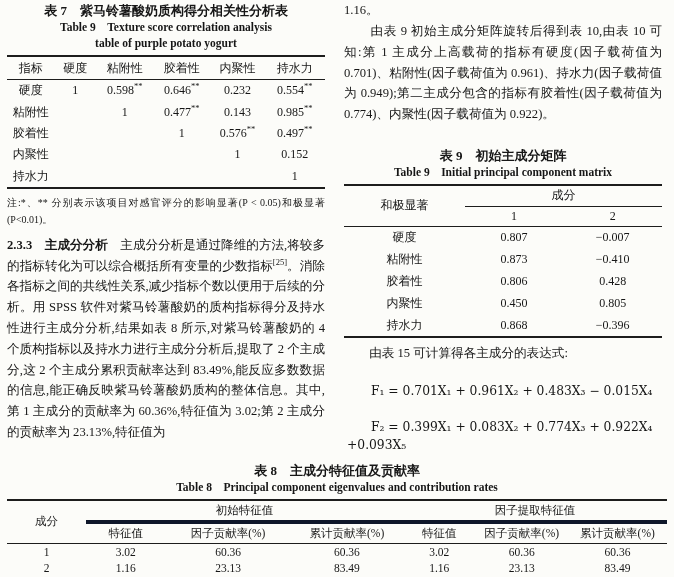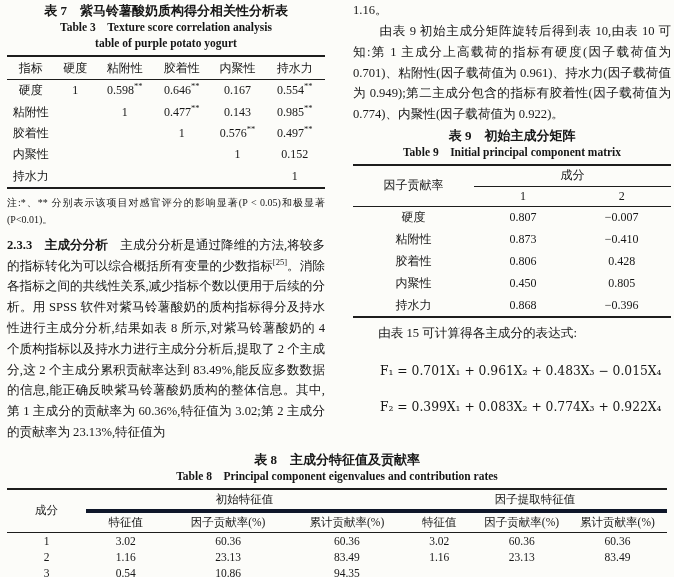--- a/index.html
+++ b/index.html
@@ -2,24 +2,24 @@
 <html><head>
 <meta charset="utf-8">
 <style>
   html, body { margin:0; padding:0; }
   body {
     width:674px; height:577px; overflow:hidden;
     background:#fcfcf9; color:#161616;
     font-family:"Liberation Serif","DejaVu Serif",serif;
   }
   .page { box-sizing:border-box; padding:2px 7px 0 7px; }
-  .columns { display:flex; gap:28px; }
+  .columns { display:flex; gap:19px; }
   .col { width:318px; flex:0 0 318px; }
 
-  .tblock { margin-top:2px; }
+  .tblock { margin-top:22px; }
   .t-cn { font-weight:bold; font-size:13px; line-height:17px; text-align:center; }
   .t-en { font-weight:bold; font-size:11.5px; line-height:16px; text-align:center; }
 
   table.tbl { width:100%; border-collapse:collapse; margin-top:4px;
               border-top:2px solid #1d1d1d; border-bottom:2px solid #1d1d1d; }
   .tbl th, .tbl td { font-size:12px; font-weight:normal; text-align:center;
                      padding:2px 1px; white-space:nowrap; }
   sup { font-size:8.5px; line-height:0; }
 
   
@@ -54,21 +54,21 @@
 </style>
 </head>
 <body>
 
 <div class="page">
   <div class="columns">
 
     <div class="col">
       <div class="tblock" style="margin-top:0;">
         <div class="t-cn">表 7　紫马铃薯酸奶质构得分相关性分析表</div>
-        <div class="t-en">Table 3　Texture score correlation analysis</div>
+        <div class="t-en">Table 9　Texture score correlation analysis</div>
         <div class="t-en">table of purple potato yogurt</div>
       </div>
 
       <table class="tbl t7">
         <colgroup>
           <col style="width:15%">
             <col style="width:13%">
             <col style="width:18%">
           <col style="width:18%">
             <col style="width:17%">
@@ -83,21 +83,21 @@
             <th>内聚性</th>
             <th>持水力</th>
           </tr>
         </thead>
         <tbody>
             <tr>
               <td>硬度</td>
               <td>1</td>
               <td>0.598<sup>**</sup></td>
               <td>0.646<sup>**</sup></td>
-              <td>0.167</td>
+              <td>0.232</td>
               <td>0.554<sup>**</sup></td>
             </tr>
             <tr>
               <td>粘附性</td>
               <td></td>
               <td>1</td>
               <td>0.477<sup>**</sup></td>
               <td>0.143</td>
               <td>0.985<sup>**</sup></td>
             </tr>
@@ -143,21 +143,21 @@
       </div>
 
       <table class="tbl t9">
         <colgroup>
           <col style="width:38%">
             <col style="width:31%">
             <col style="width:31%">
         </colgroup>
         <thead>
           <tr>
-            <th rowspan="2" class="rspan">因子贡献率</th>
+            <th rowspan="2" class="rspan">和极显著</th>
             <th colspan="2" class="grp">成分</th>
           </tr>
           <tr>
             <th>1</th>
             <th>2</th>
           </tr>
         </thead>
         <tbody>
             <tr>
               <td>硬度</td>
@@ -187,20 +187,21 @@
           </tbody>
       </table>
 
       <p class="para expr-intro">　　由表 15 可计算得各主成分的表达式:</p>
 
       <div class="formula">
         <div class="f-line1">F₁ = 0.701X₁ + 0.961X₂ + 0.483X₃ − 0.015X₄</div>
       </div>
       <div class="formula">
         <div class="f-line1">F₂ = 0.399X₁ + 0.083X₂ + 0.774X₃ + 0.922X₄</div>
+        <div class="f-line2">+0.093X₅</div>
       </div>
     </div>
   </div>
 
   <div class="bottom">
     <div class="t-cn">表 8　主成分特征值及贡献率</div>
     <div class="t-en">Table 8　Principal component eigenvalues and contribution rates</div>
 
     <table class="tbl t8">
       <colgroup>

